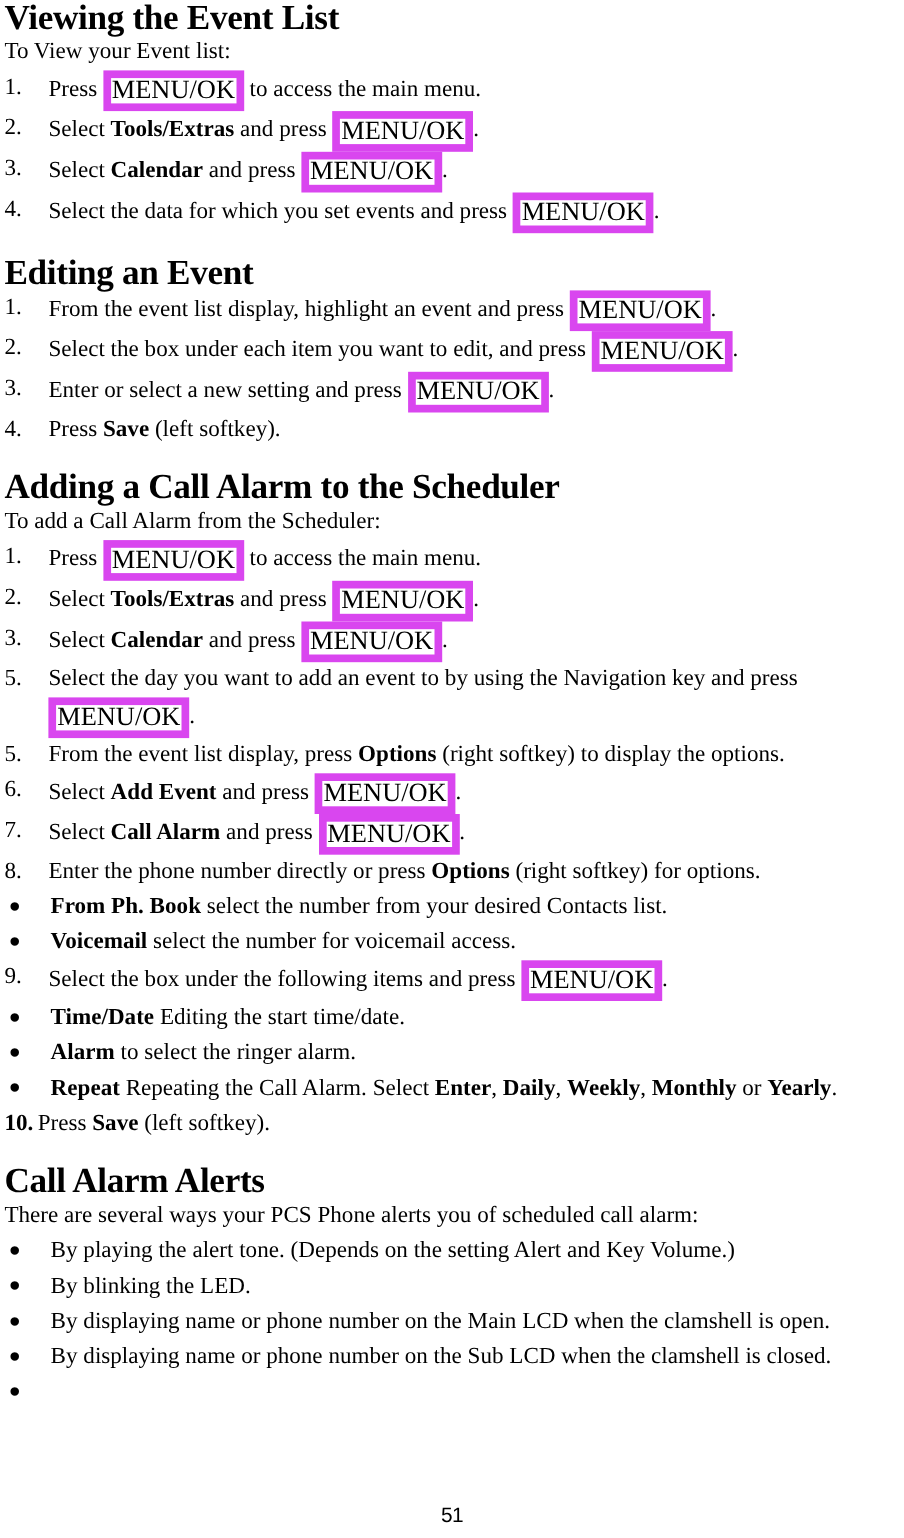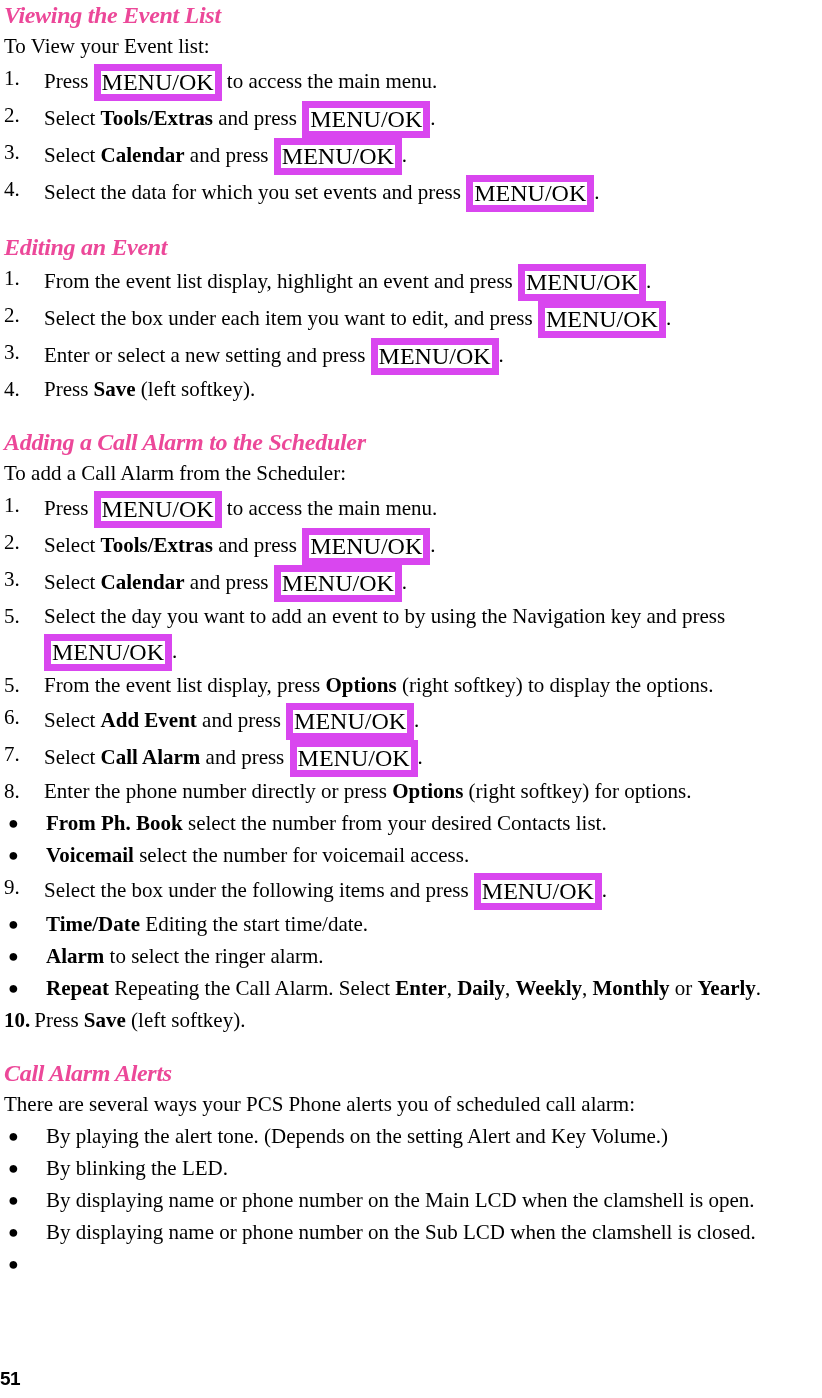--- a/index.html
+++ b/index.html
@@ -26,29 +26,28 @@
 
   .content {
     position: absolute;
     left: 4px;
     top: 0px;
     width: 818px;
   }
 
   
   .heading {
-    color: #ec4899;
+    color: #000000;
     font-weight: bold;
-    font-size: 24px;
+    font-size: 32px;
     line-height: 30px;
     letter-spacing: -0.3px;
     margin: 0;
     padding: 0;
     white-space: nowrap;
-    font-style: italic;
   }
 
   
   .para {
     font-size: 21px;
     line-height: 32px;
     margin: 0;
     padding: 0;
     white-space: nowrap;
   }
@@ -110,24 +109,24 @@
     position: relative;
     top: 2px;
   }
   .gap-md { height: 22px; }
 
   .pagenum {
     position: absolute;
     left: 0;
     top: 1368px;
     width: 822px;
-    text-align: left;
+    text-align: center;
     font-size: 19px;
     font-family: "Liberation Sans", "DejaVu Sans", sans-serif;
-    font-weight: bold;
+    font-weight: normal;
     letter-spacing: -0.5px;
   }
 </style>
 </head>
 <body>
 
 <div class="page">
   <div class="content">
 
     <div class="heading">Viewing the Event List</div>

